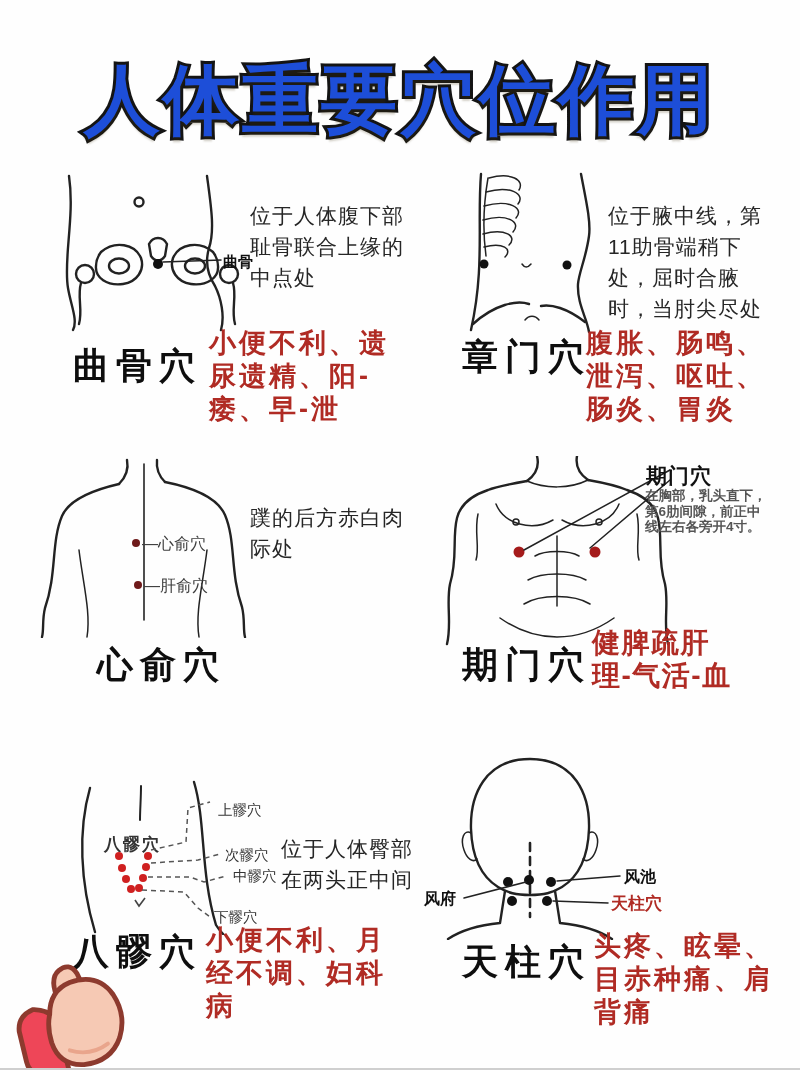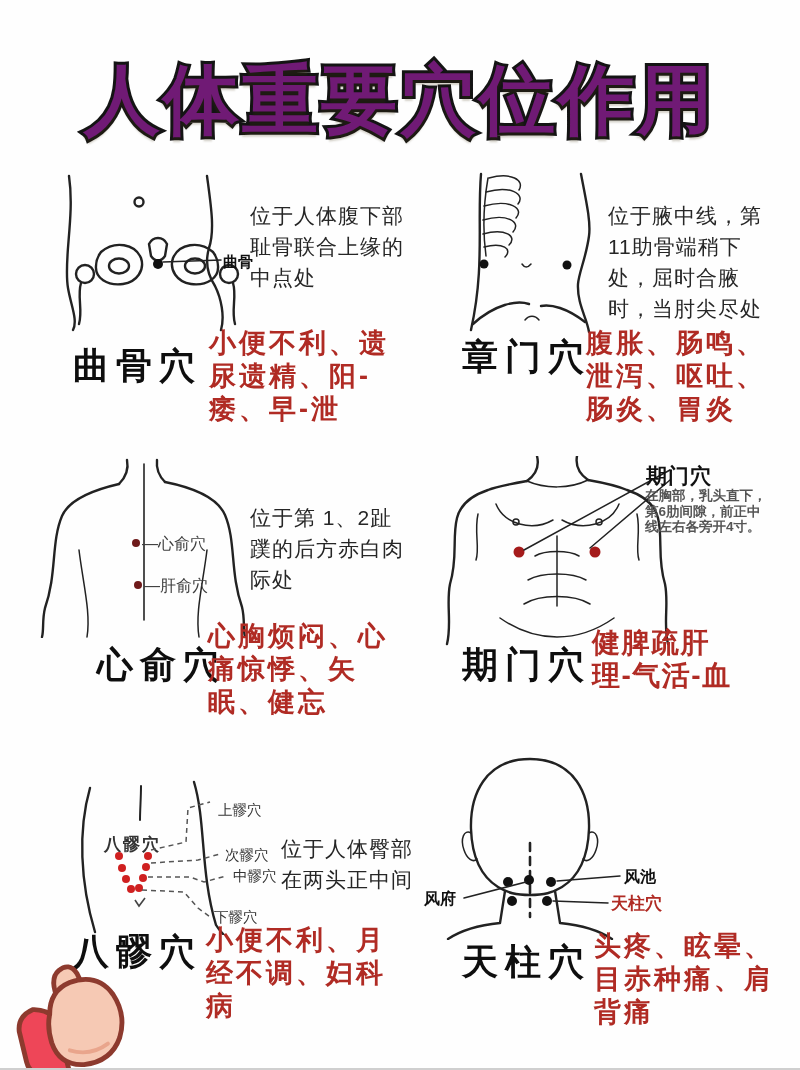--- a/index.html
+++ b/index.html
@@ -4,21 +4,21 @@
 <style>
   html,body{margin:0;padding:0;background:#e8e8e8;}
   .page{
     position:relative;width:800px;height:1070px;margin:0 auto;
     background:#fefefe;overflow:hidden;
     font-family:"Liberation Sans","DejaVu Sans",sans-serif;
   }
   .title{
     position:absolute;top:50px;left:0;width:800px;text-align:center;
     font-size:76px;font-weight:900;letter-spacing:3px;
-    color:#701a75;-webkit-text-stroke:6px #141414;paint-order:stroke fill;
+    color:#1d4ed8;-webkit-text-stroke:6px #141414;paint-order:stroke fill;
     text-shadow:0 5px 2px rgba(70,55,20,0.22);white-space:nowrap;
   }
   .fig{position:absolute;}
   .fig svg{display:block;width:100%;height:100%;}
   .sketch{stroke:#222;stroke-width:2.4;fill:none;stroke-linecap:round;stroke-linejoin:round;}
   .thin{stroke-width:1.5;}
   .loc{position:absolute;font-size:21px;line-height:31px;letter-spacing:1px;color:#262626;}
   .loc div{white-space:nowrap;}
   .pname{position:absolute;font-size:36px;font-weight:700;color:#0e0e0e;letter-spacing:7px;white-space:nowrap;}
   .fx{position:absolute;font-size:27px;line-height:33px;font-weight:700;color:#B02B24;letter-spacing:3px;}
@@ -109,30 +109,24 @@
       <path class="sketch thin" d="M44,92 C48,125 56,155 52,179"></path>
       <path class="sketch thin" d="M172,92 C168,125 160,155 164,179"></path>
       <line class="sketch" style="stroke-width:1.6" x1="109" y1="6" x2="109" y2="162"></line>
       <circle cx="101" cy="85" r="4" fill="#6E1A1A"></circle>
       <circle cx="103" cy="127" r="4" fill="#6E1A1A"></circle>
       <text class="svgtxt" x="107" y="91" font-size="16" fill="#3c3c3c">—心俞穴</text>
       <text class="svgtxt" x="109" y="133" font-size="16" fill="#3c3c3c">—肝俞穴</text>
     </svg>
   </div>
   <div class="loc" style="left:250px;top:502px;">
-    <div>位于第 1、2趾</div>
     <div>蹼的后方赤白肉</div>
     <div>际处</div>
   </div>
   <div class="pname" style="left:73px;top:641px;margin-left:24px;">心俞穴</div>
-  <div class="fx" style="left:208px;top:620px;">
-    <div>心胸烦闷、心</div>
-    <div>痛惊悸、矢</div>
-    <div>眠、健忘</div>
-  </div>
 
   <div class="fig" style="left:440px;top:456px;width:235px;height:190px;">
     <svg viewBox="0 0 235 190">
       <path class="sketch" d="M97,0 C100,12 94,20 87,25"></path>
       <path class="sketch" d="M137,0 C135,11 141,19 148,24"></path>
       <path class="sketch thin" d="M87,25 C105,33 130,33 148,24"></path>
       <path class="sketch" d="M87,25 C70,28 55,31 48,34 C30,40 20,50 17,62 C12,82 18,102 10,128 C6,148 12,168 7,188"></path>
       <path class="sketch" d="M148,24 C165,27 180,31 187,34 C205,40 215,50 218,62 C223,82 217,102 225,128 C229,148 223,168 228,188"></path>
       <path class="sketch thin" d="M38,58 C34,76 40,92 36,104"></path>
       <path class="sketch thin" d="M197,58 C201,76 195,92 199,104"></path>

